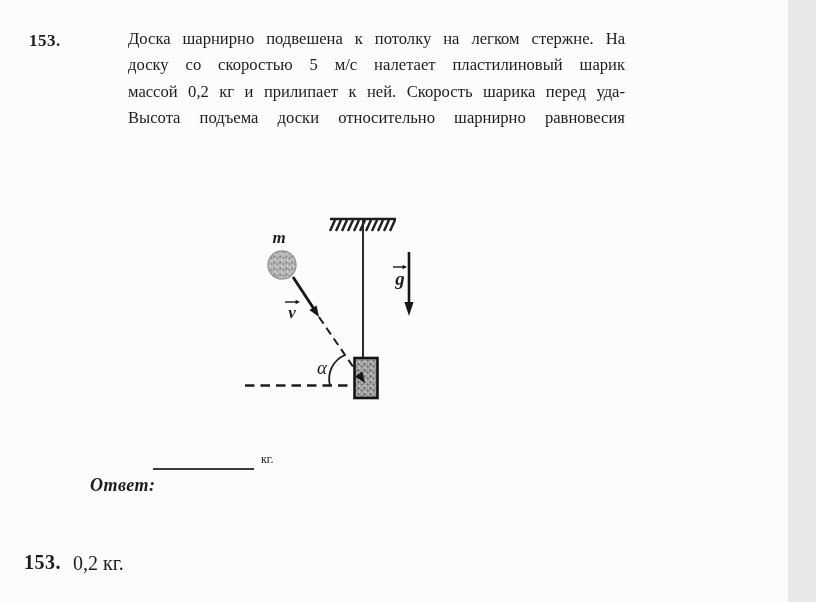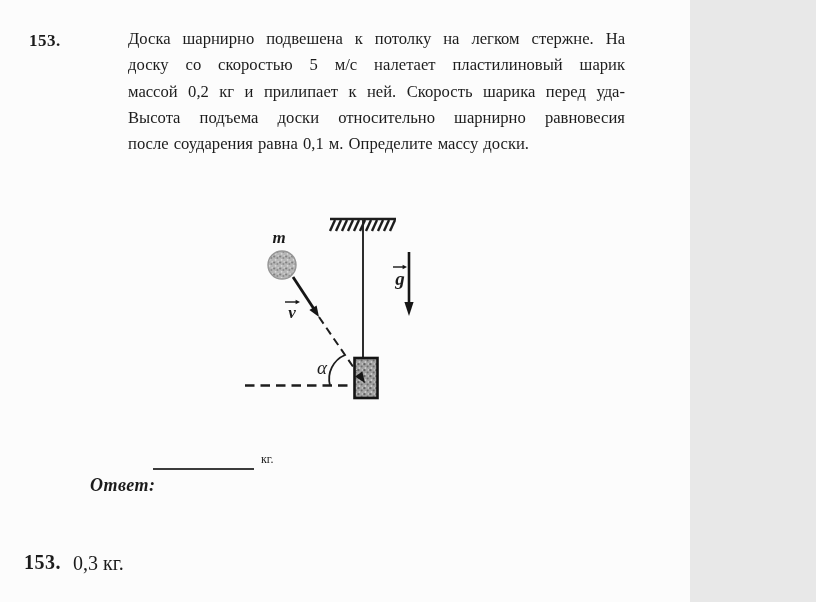--- a/index.html
+++ b/index.html
@@ -1,17 +1,17 @@
 <!DOCTYPE html>
 <html><head>
 <meta charset="utf-8">
 <style>
   html,body{margin:0;padding:0;background:#e8e8e8;}
   #page{
-    position:relative;width:690px;height:602px;background:#fcfcfc;
+    position:relative;width:788px;height:602px;background:#fcfcfc;
     overflow:hidden;color:#1c1c1c;
     font-family:"Liberation Serif","DejaVu Serif",serif;
   }
   .problem-number{
     position:absolute;left:29px;top:31px;
     font-size:17px;font-weight:bold;letter-spacing:.5px;
   }
   .problem-text{
     position:absolute;left:88px;top:26px;width:497px;
     font-size:16.6px;line-height:26.3px;word-spacing:1px;margin-left:40px;
@@ -40,21 +40,20 @@
 
 <div id="page">
 
   <div class="problem-number">153.</div>
 
   <div class="problem-text">
     <div class="pline">Доска шарнирно подвешена к потолку на легком стержне. На</div>
     <div class="pline">доску со скоростью 5 м/с налетает пластилиновый шарик</div>
     <div class="pline">массой 0,2 кг и прилипает к ней. Скорость шарика перед уда-</div>
     <div class="pline">Высота подъема доски относительно шарнирно равновесия</div>
-    <div class="pline last">после соударения равна 0,1 м. Определите массу доски.</div>
   </div>
 
   <svg id="figure" viewBox="0 0 210 215" xmlns="http://www.w3.org/2000/svg">
     <defs>
       <pattern id="speckA" width="6" height="6" patternUnits="userSpaceOnUse">
         <rect width="6" height="6" fill="#b6b6b6"></rect>
         <circle cx="1.2" cy="1.5" r="1.1" fill="#808080"></circle>
         <circle cx="4.4" cy="3.1" r="1.0" fill="#8d8d8d"></circle>
         <circle cx="2.6" cy="4.8" r="0.9" fill="#d9d9d9"></circle>
         <circle cx="5.2" cy="0.8" r="0.8" fill="#d2d2d2"></circle>
@@ -119,15 +118,15 @@
       <polygon points="182,72 177.6,69.8 177.6,74.2" fill="#161616"></polygon>
     </g>
     <text class="fig-label" x="175" y="90" text-anchor="middle" font-size="19" font-style="italic" font-weight="700">g</text>
   </svg>
 
   <div class="answer-label">Ответ:</div>
   <div class="answer-blank"></div>
   <div class="answer-unit">кг.</div>
 
   <div class="solution-number">153.</div>
-  <div class="solution-value">0,3 кг.</div>
+  <div class="solution-value">0,2 кг.</div>
 
 </div>
 
 </body></html>

